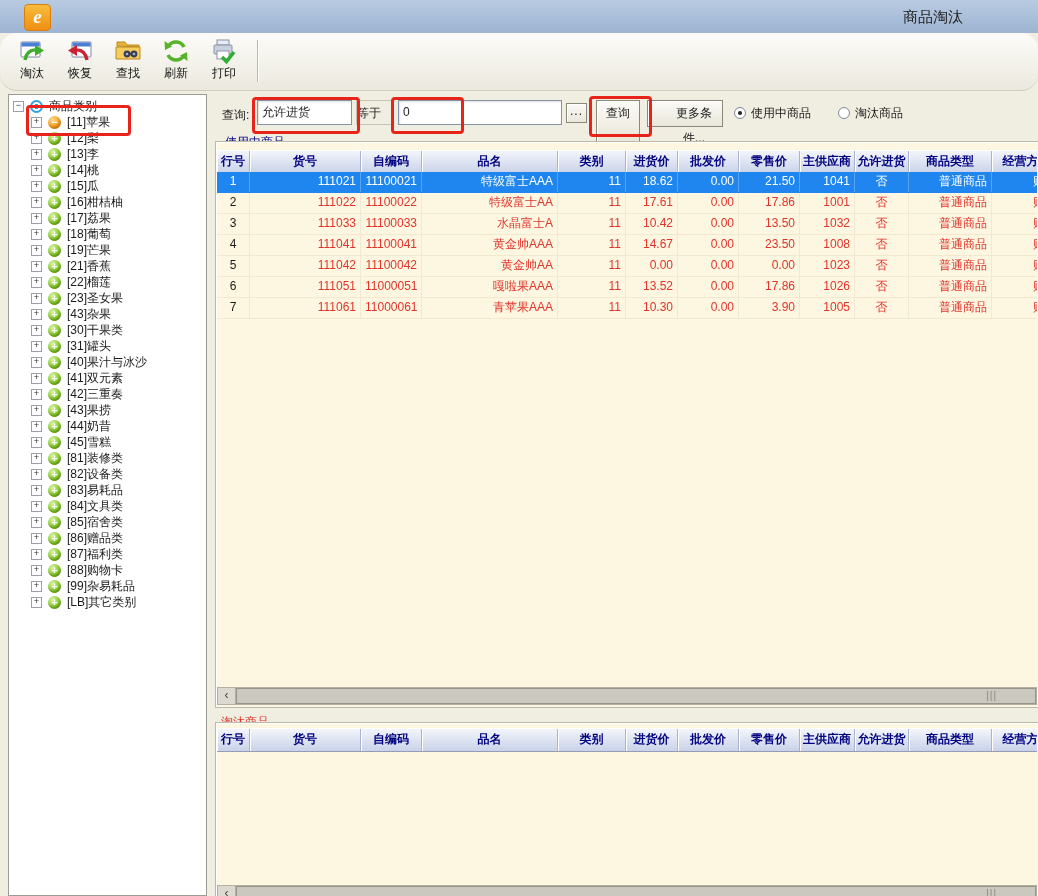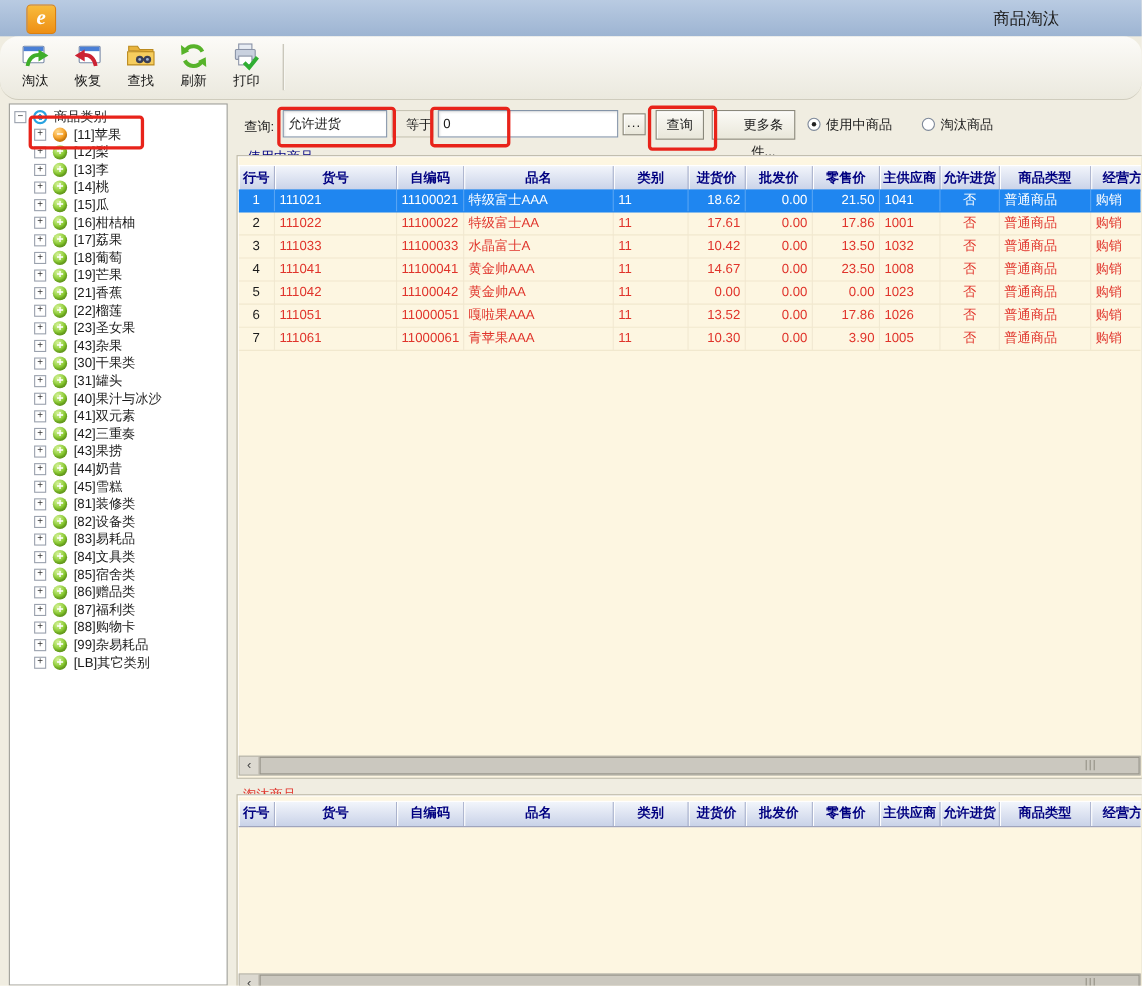--- a/index.html
+++ b/index.html
@@ -41,27 +41,27 @@
             border:2px solid #2aa3e0;margin-right:6px;
             background:radial-gradient(circle,#2aa3e0 0 2.5px,#fff 2.6px);}
   .tlabel{font-size:12px;text-align:right;}
 
   
   .q-label{position:absolute;left:222px;top:107px;}
   .tbox{position:absolute;box-sizing:border-box;background:#fff;border:1px solid #8494a8;
         box-shadow:inset 1px 1px 2px rgba(0,0,0,.12);padding:0 4px;line-height:23px;font-size:12px;}
   .q-combo{left:257px;top:100px;width:95px;height:25px;}
   .q-op{position:absolute;left:356px;top:100px;width:38px;height:25px;line-height:25px;
-        text-align:right;border:1px solid #c6c3b3;box-sizing:border-box;}
+        text-align:left;border:1px solid #c6c3b3;box-sizing:border-box;}
   .q-value{left:398px;top:100px;width:164px;height:25px;}
   .btn{position:absolute;box-sizing:border-box;text-align:center;
        background:linear-gradient(#fbfaf6,#e9e7da);border:1px solid #8a887b;
        box-shadow:inset 1px 1px 0 #fff;font-size:12px;cursor:default;}
   .q-ellipsis{left:566px;top:103px;width:21px;height:20px;line-height:14px;letter-spacing:1px;}
-  .q-search{left:596px;top:100px;width:44px;height:27px;line-height:25px;}
+  .q-search{left:596px;top:100px;width:44px;height:42px;line-height:25px;}
   .q-more{left:647px;top:100px;width:76px;height:27px;line-height:25px;padding-left:18px;}
   .radio{position:absolute;display:flex;align-items:center;height:16px;top:105px;}
   .radio .rdot{width:12px;height:12px;border-radius:50%;border:1px solid #7d8899;background:#fff;
                margin-right:5px;box-sizing:border-box;position:relative;}
   .radio.on .rdot::after{content:"";position:absolute;left:3px;top:3px;width:4px;height:4px;
                border-radius:50%;background:#222;}
   .radio1{left:734px;} .radio2{left:838px;}
 
   
   .gbox{position:absolute;border:1px solid #bcb9aa;box-shadow:inset 1px 1px 0 #fff;
@@ -78,21 +78,21 @@
          border-top:1px solid #fff;overflow:hidden;}
   .g1 .thead{top:8px;} .g2 .thead{top:5px;}
   .hcell{color:var(--header-text,#000080);font-weight:bold;text-align:center;line-height:21px;
          border-right:1px solid #aab2cc;box-shadow:inset 1px 0 0 #fff;overflow:hidden;white-space:nowrap;}
   .tbody{position:absolute;left:1px;right:1px;top:30px;overflow:hidden;}
   .trow{display:grid;grid-template-columns:var(--cols);height:20px;line-height:19px;
         border-bottom:1px solid rgba(190,170,120,.18);}
   .cell{color:var(--data-text,#e0342b);padding:0 4px;overflow:hidden;white-space:nowrap;
         border-right:1px solid rgba(140,120,80,.10);}
   .cell:first-child{color:#1a1a1a;text-align:center;padding:0;}
-  .a-r{text-align:right;} .a-c{text-align:center;} .a-l{text-align:left;}
+  .a-r{text-align:right;} .a-c{text-align:center;} .a-l{text-align:right;}
   .trow.sel{background:var(--selected-row,#1f86f0);border-bottom:1px solid #1f86f0;}
   .trow.sel .cell{color:#fff;border-right-color:rgba(255,255,255,.25);}
 
   
   .hscroll{position:absolute;left:1px;right:1px;height:18px;display:flex;
            background:#d2cfc6;border:1px solid #b3b0a4;box-sizing:border-box;}
   .g1 .hscroll{bottom:2px;} .g2 .hscroll{top:162px;}
   .sarrow{width:17px;text-align:center;line-height:15px;background:#dcd9d0;
           border-right:1px solid #b3b0a4;color:#444;font-size:12px;}
   .sthumb{flex:1;background:#cbc8bf;border:1px solid #97948a;position:relative;margin:0;}

